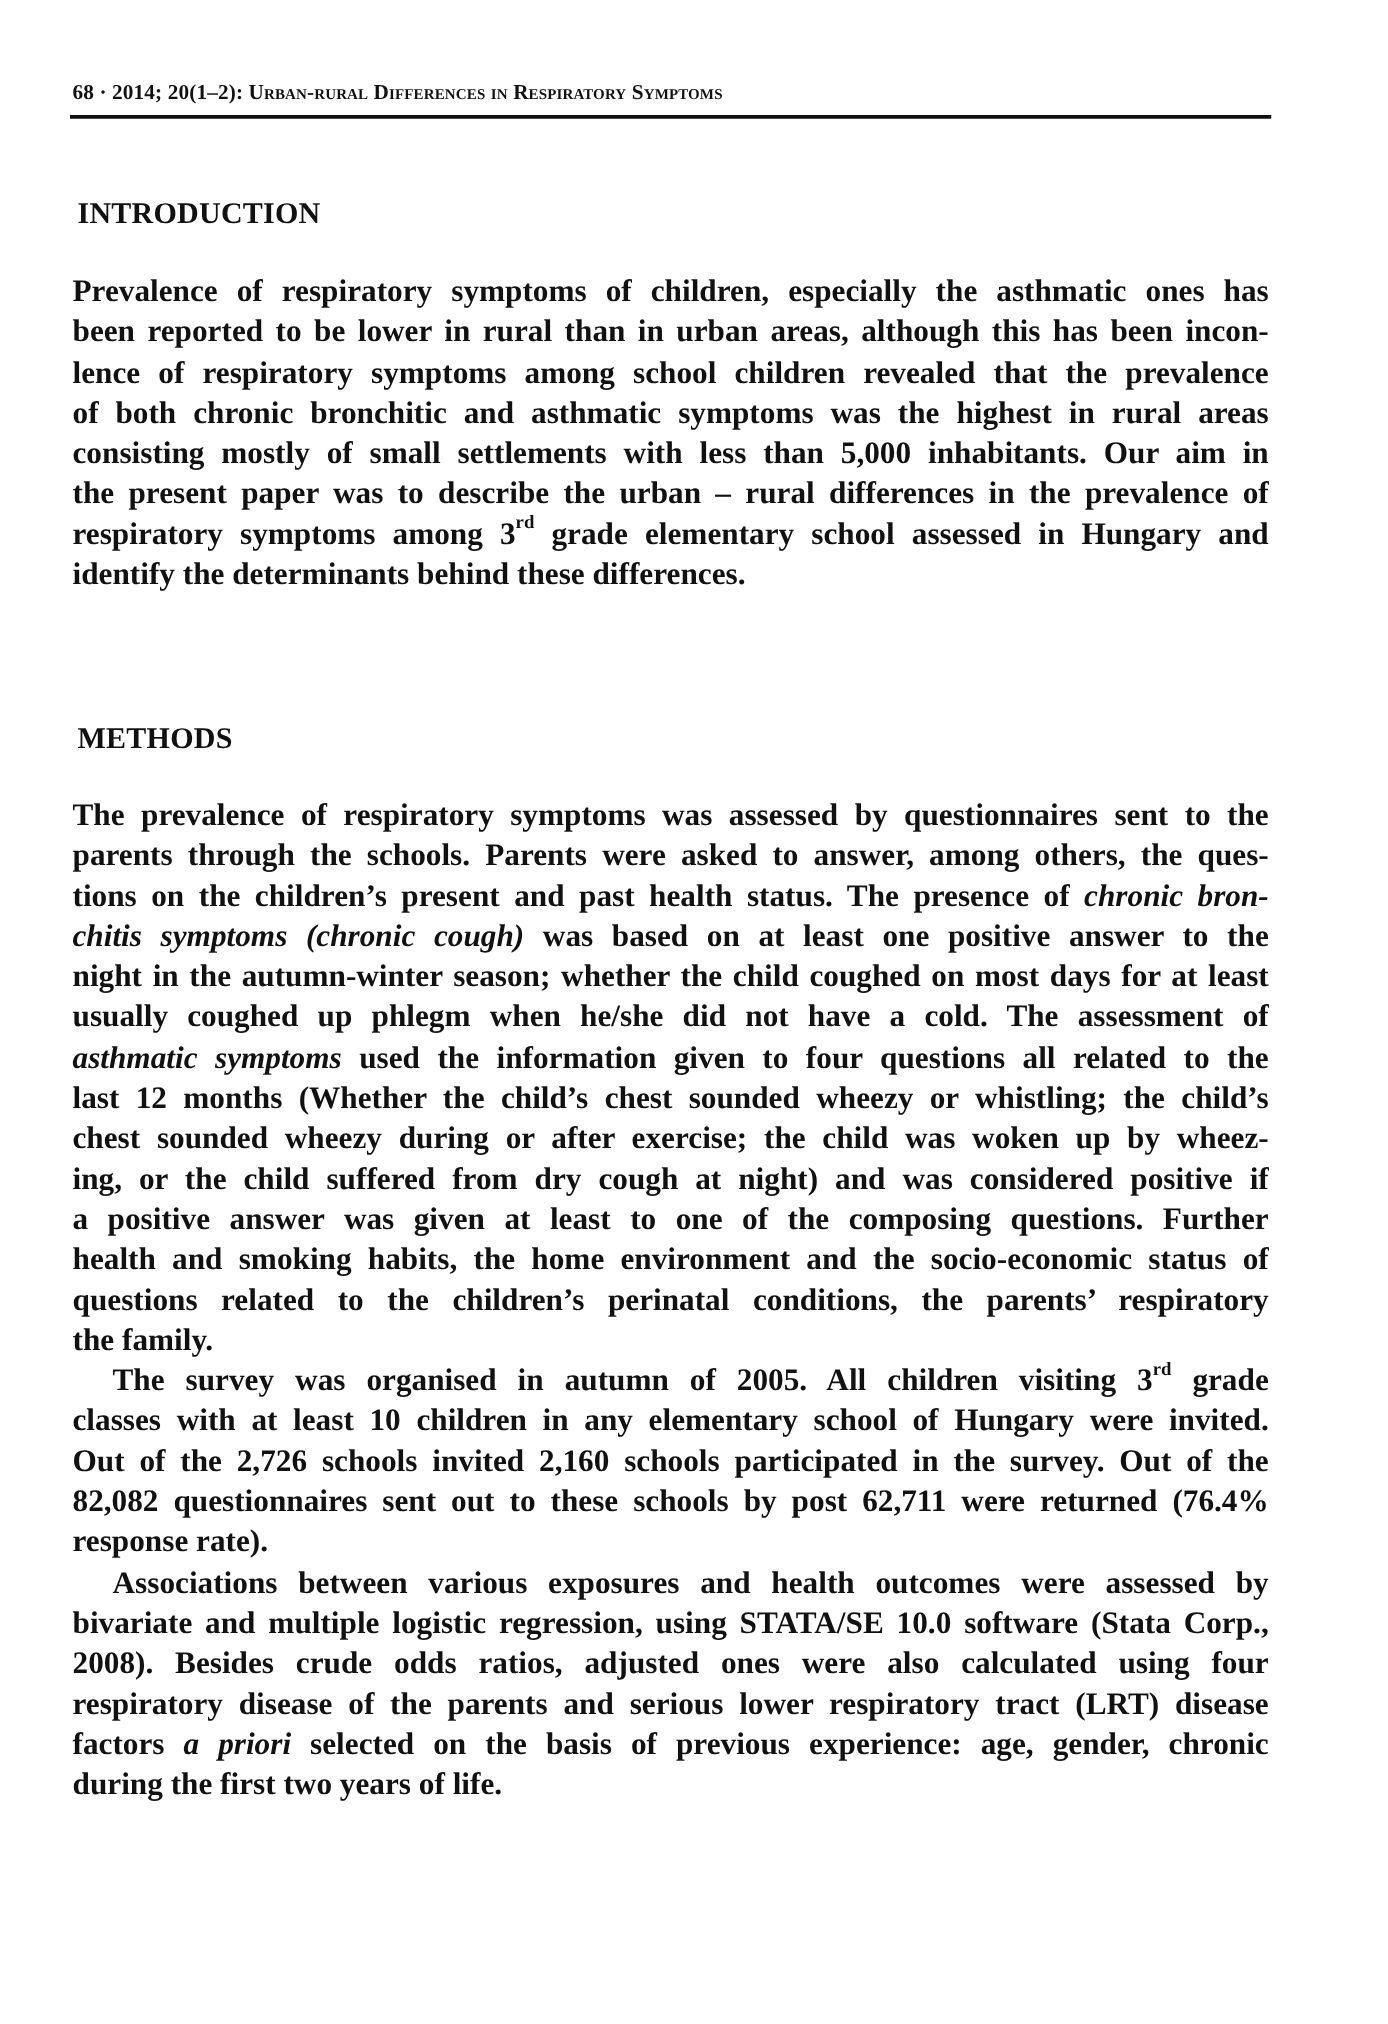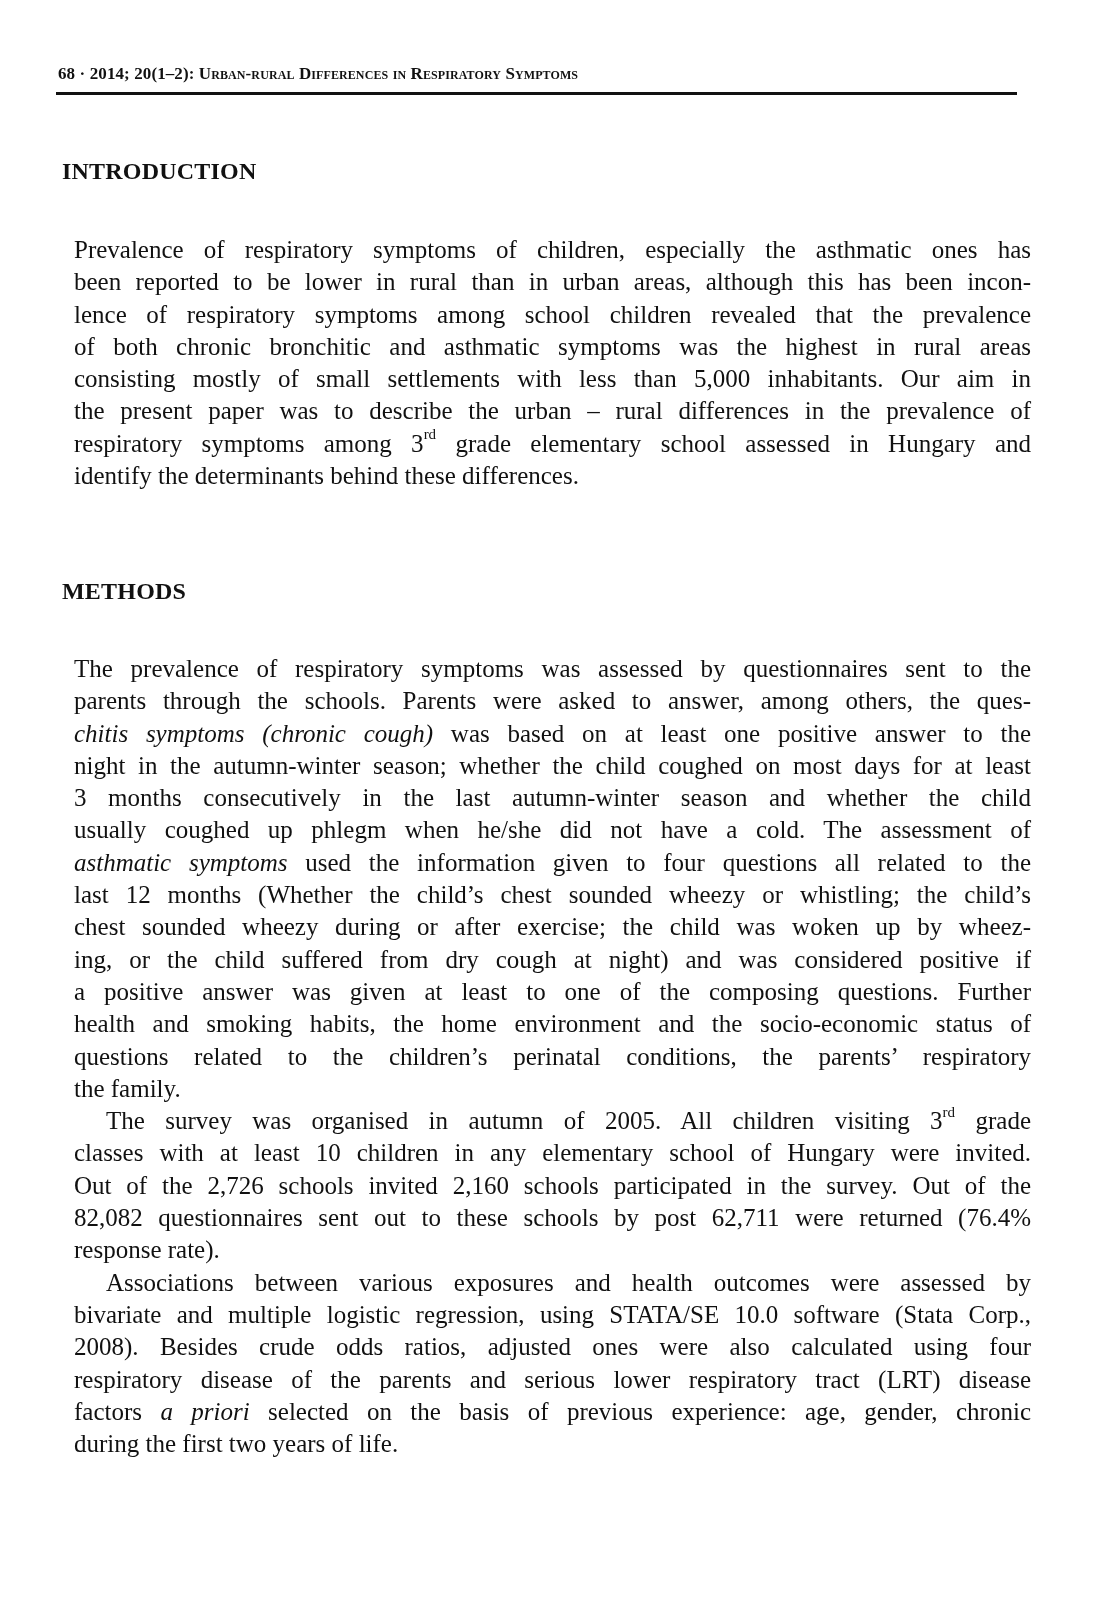--- a/index.html
+++ b/index.html
@@ -3,21 +3,21 @@
 <meta charset="utf-8">
 <style>
   html, body { margin: 0; padding: 0; background: #ffffff; }
   body { width: 1110px; height: 1619px; position: relative; overflow: hidden;
          font-family: "Liberation Serif", "DejaVu Serif", serif; color: #111; }
   .page { position: absolute; left: 58px; top: 0; width: 957px; }
   .running-head { position: absolute; top: 64px; left: 0; font-size: 17px; letter-spacing: 0.1px; white-space: nowrap; font-weight: bold; }
   .running-head .sc { font-variant: small-caps; }
   .rule { position: absolute; top: 92px; left: -2px; width: 961px; height: 3px; background: #111; }
   h2 { position: absolute; left: 0; margin: 4px; font-size: 24px; font-weight: bold; letter-spacing: 0.2px; }
-  .para { position: absolute; left: 0; width: 957px; font-size: 25px; line-height: 32.3px; text-align: justify; margin: 16px; }
+  .para { position: absolute; left: 0; width: 957px; font-size: 25px; line-height: 32.3px; text-align: justify; margin: 0; font-weight: bold; }
   .para .line { display: block; text-align: justify; text-align-last: justify; white-space: nowrap; height: 32.3px; }
   .para .line.last { text-align-last: left; }
   .indent { padding-left: 32px; }
   sup { font-size: 15px; line-height: 0; position: relative; top: -3px; vertical-align: super; }
   i { font-style: italic; }
 </style>
 </head>
 <body>
 
 <div class="page">
@@ -39,23 +39,23 @@
     <span class="line">the present paper was to describe the urban – rural differences in the prevalence of</span>
     <span class="line"><span>respiratory symptoms among 3</span><sup>rd</sup><span> grade elementary school assessed in Hungary and</span></span>
     <span class="line last">identify the determinants behind these differences.</span>
   </div>
 
   <h2 style="top:574px">METHODS</h2>
 
   <div class="para" style="top:637px">
     <span class="line">The prevalence of respiratory symptoms was assessed by questionnaires sent to the</span>
     <span class="line">parents through the schools. Parents were asked to answer, among others, the ques-</span>
+    <span class="line"><span>tions on the children’s present and past health status. The presence of </span><i>chronic bron-</i></span>
     <span class="line"><i>chitis symptoms (chronic cough)</i><span> was based on at least one positive answer to the</span></span>
     <span class="line">night in the autumn-winter season; whether the child coughed on most days for at least</span>
-    <span class="line">3 months consecutively in the last autumn-winter season and whether the child</span>
     <span class="line">usually coughed up phlegm when he/she did not have a cold. The assessment of</span>
     <span class="line"><i>asthmatic symptoms</i><span> used the information given to four questions all related to the</span></span>
     <span class="line">last 12 months (Whether the child’s chest sounded wheezy or whistling; the child’s</span>
     <span class="line">chest sounded wheezy during or after exercise; the child was woken up by wheez-</span>
     <span class="line">ing, or the child suffered from dry cough at night) and was considered positive if</span>
     <span class="line">a positive answer was given at least to one of the composing questions. Further</span>
     <span class="line">health and smoking habits, the home environment and the socio-economic status of</span>
     <span class="line">questions related to the children’s perinatal conditions, the parents’ respiratory</span>
     <span class="line last">the family.</span>
 

